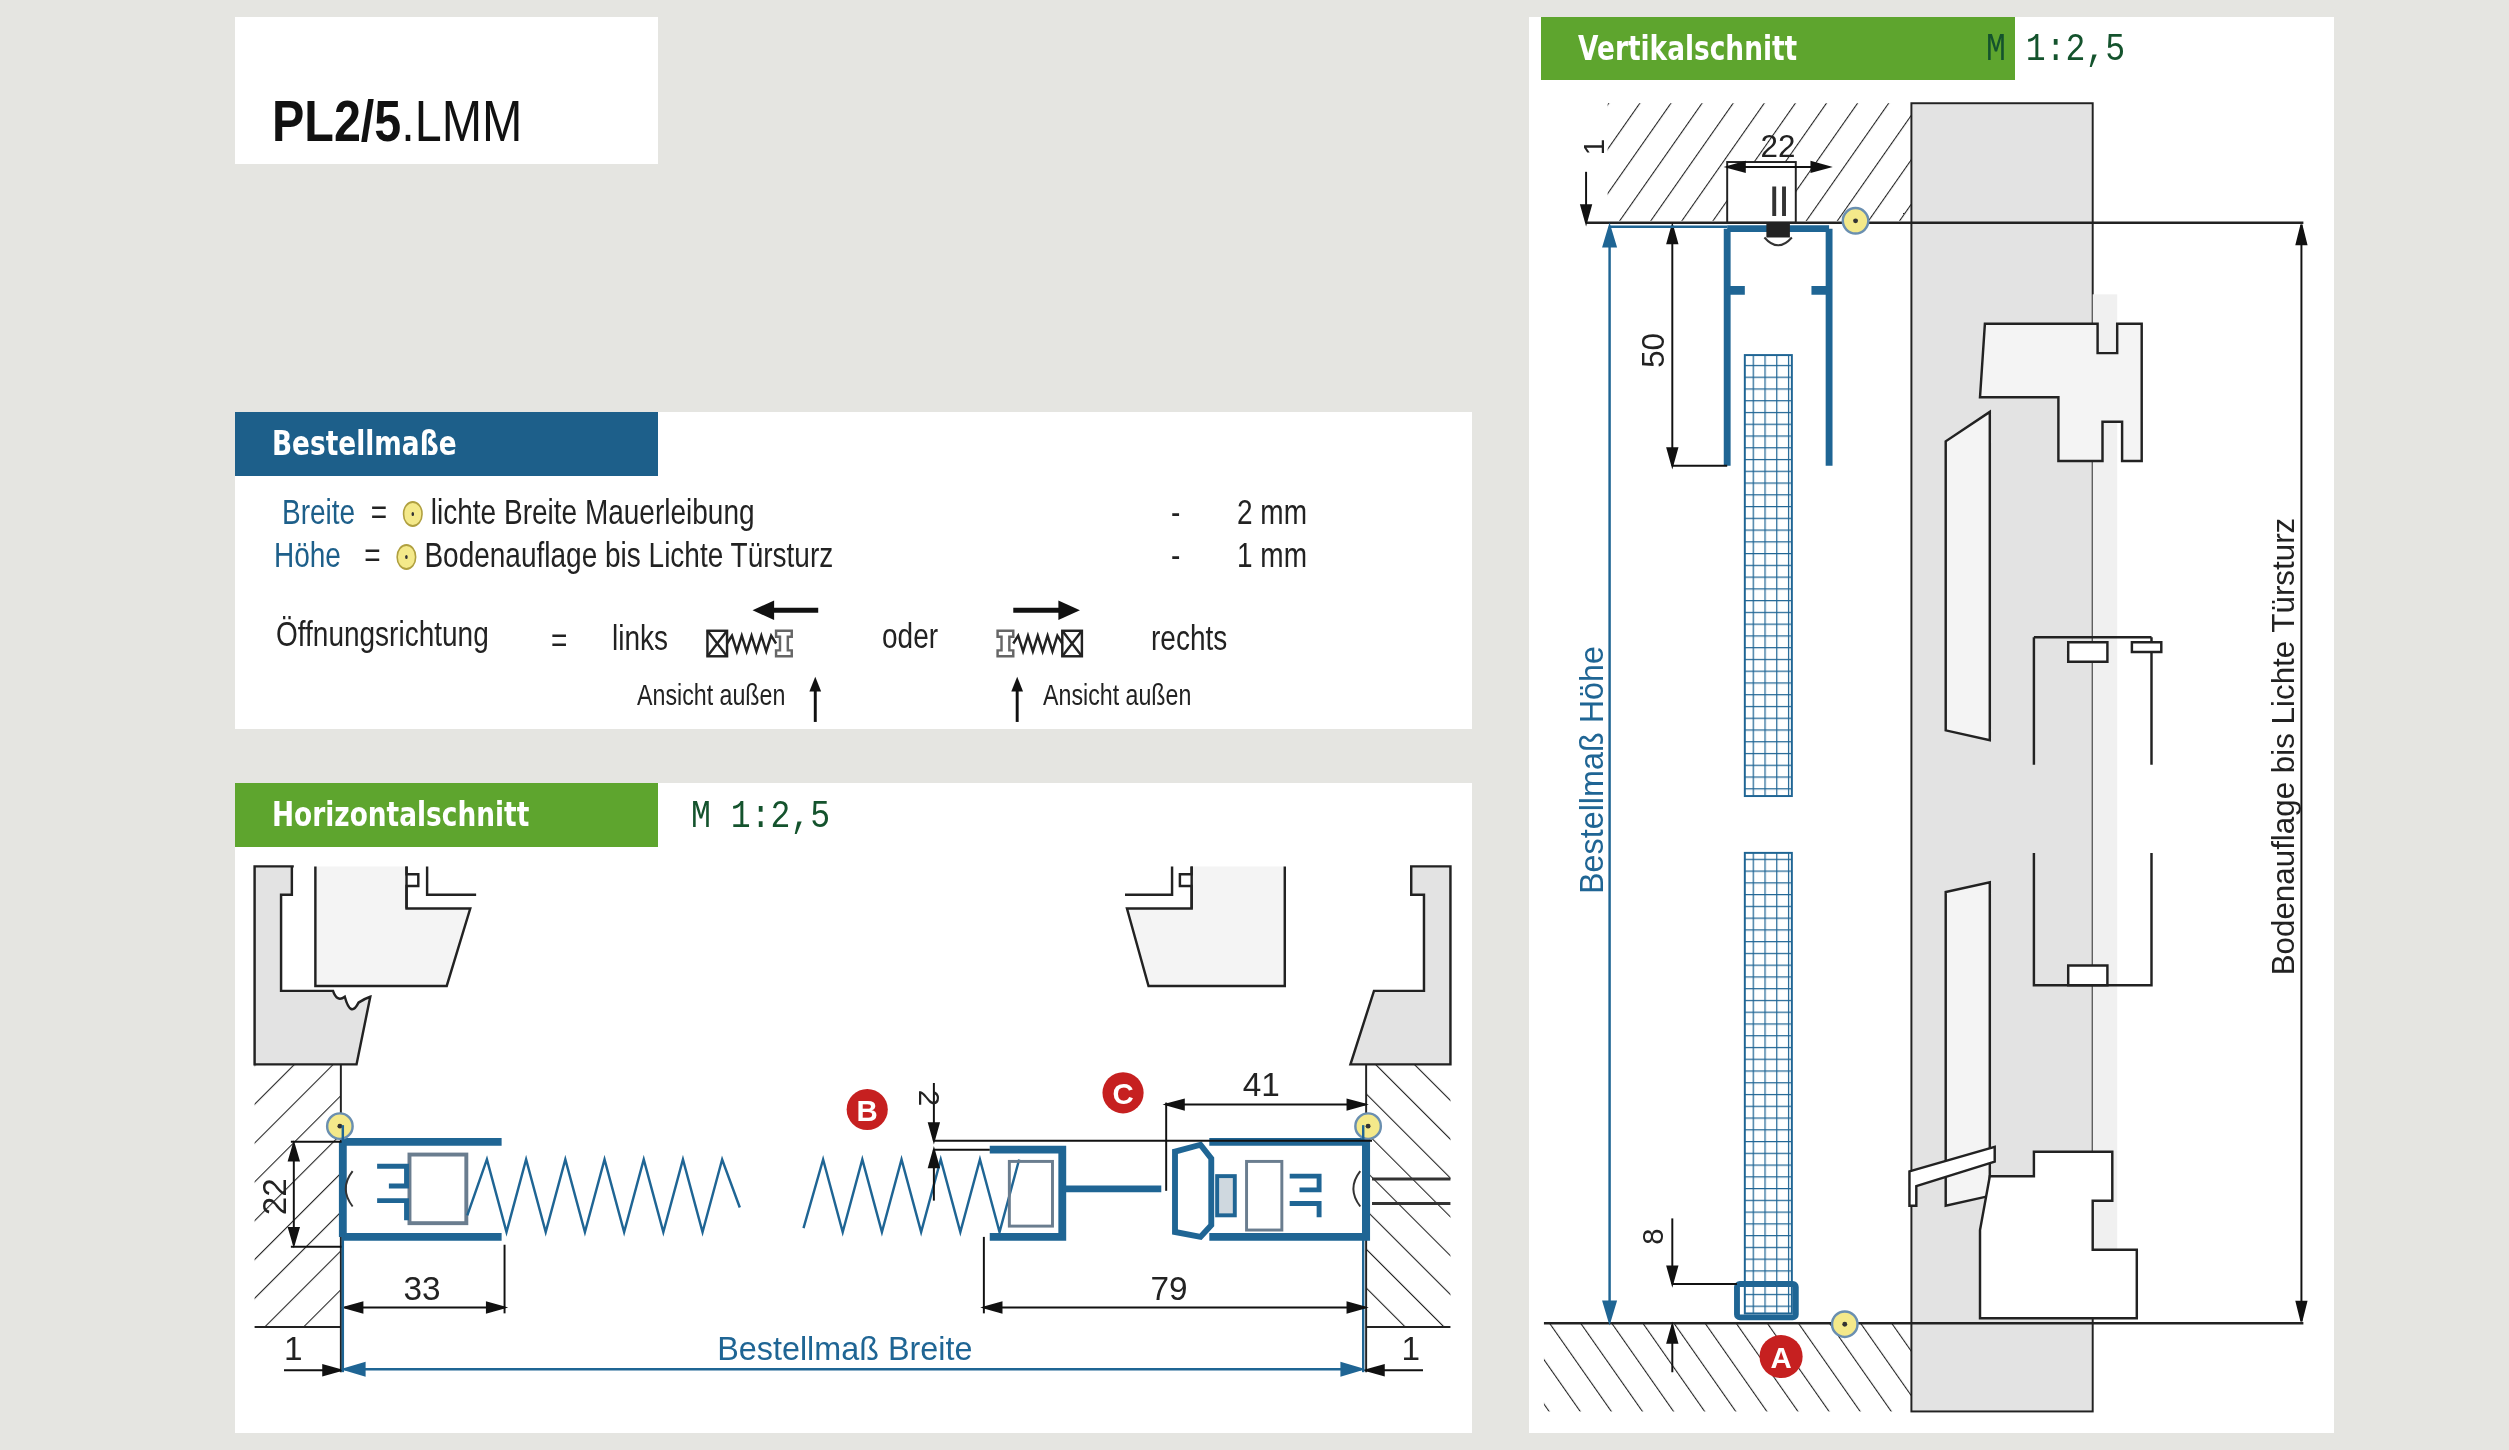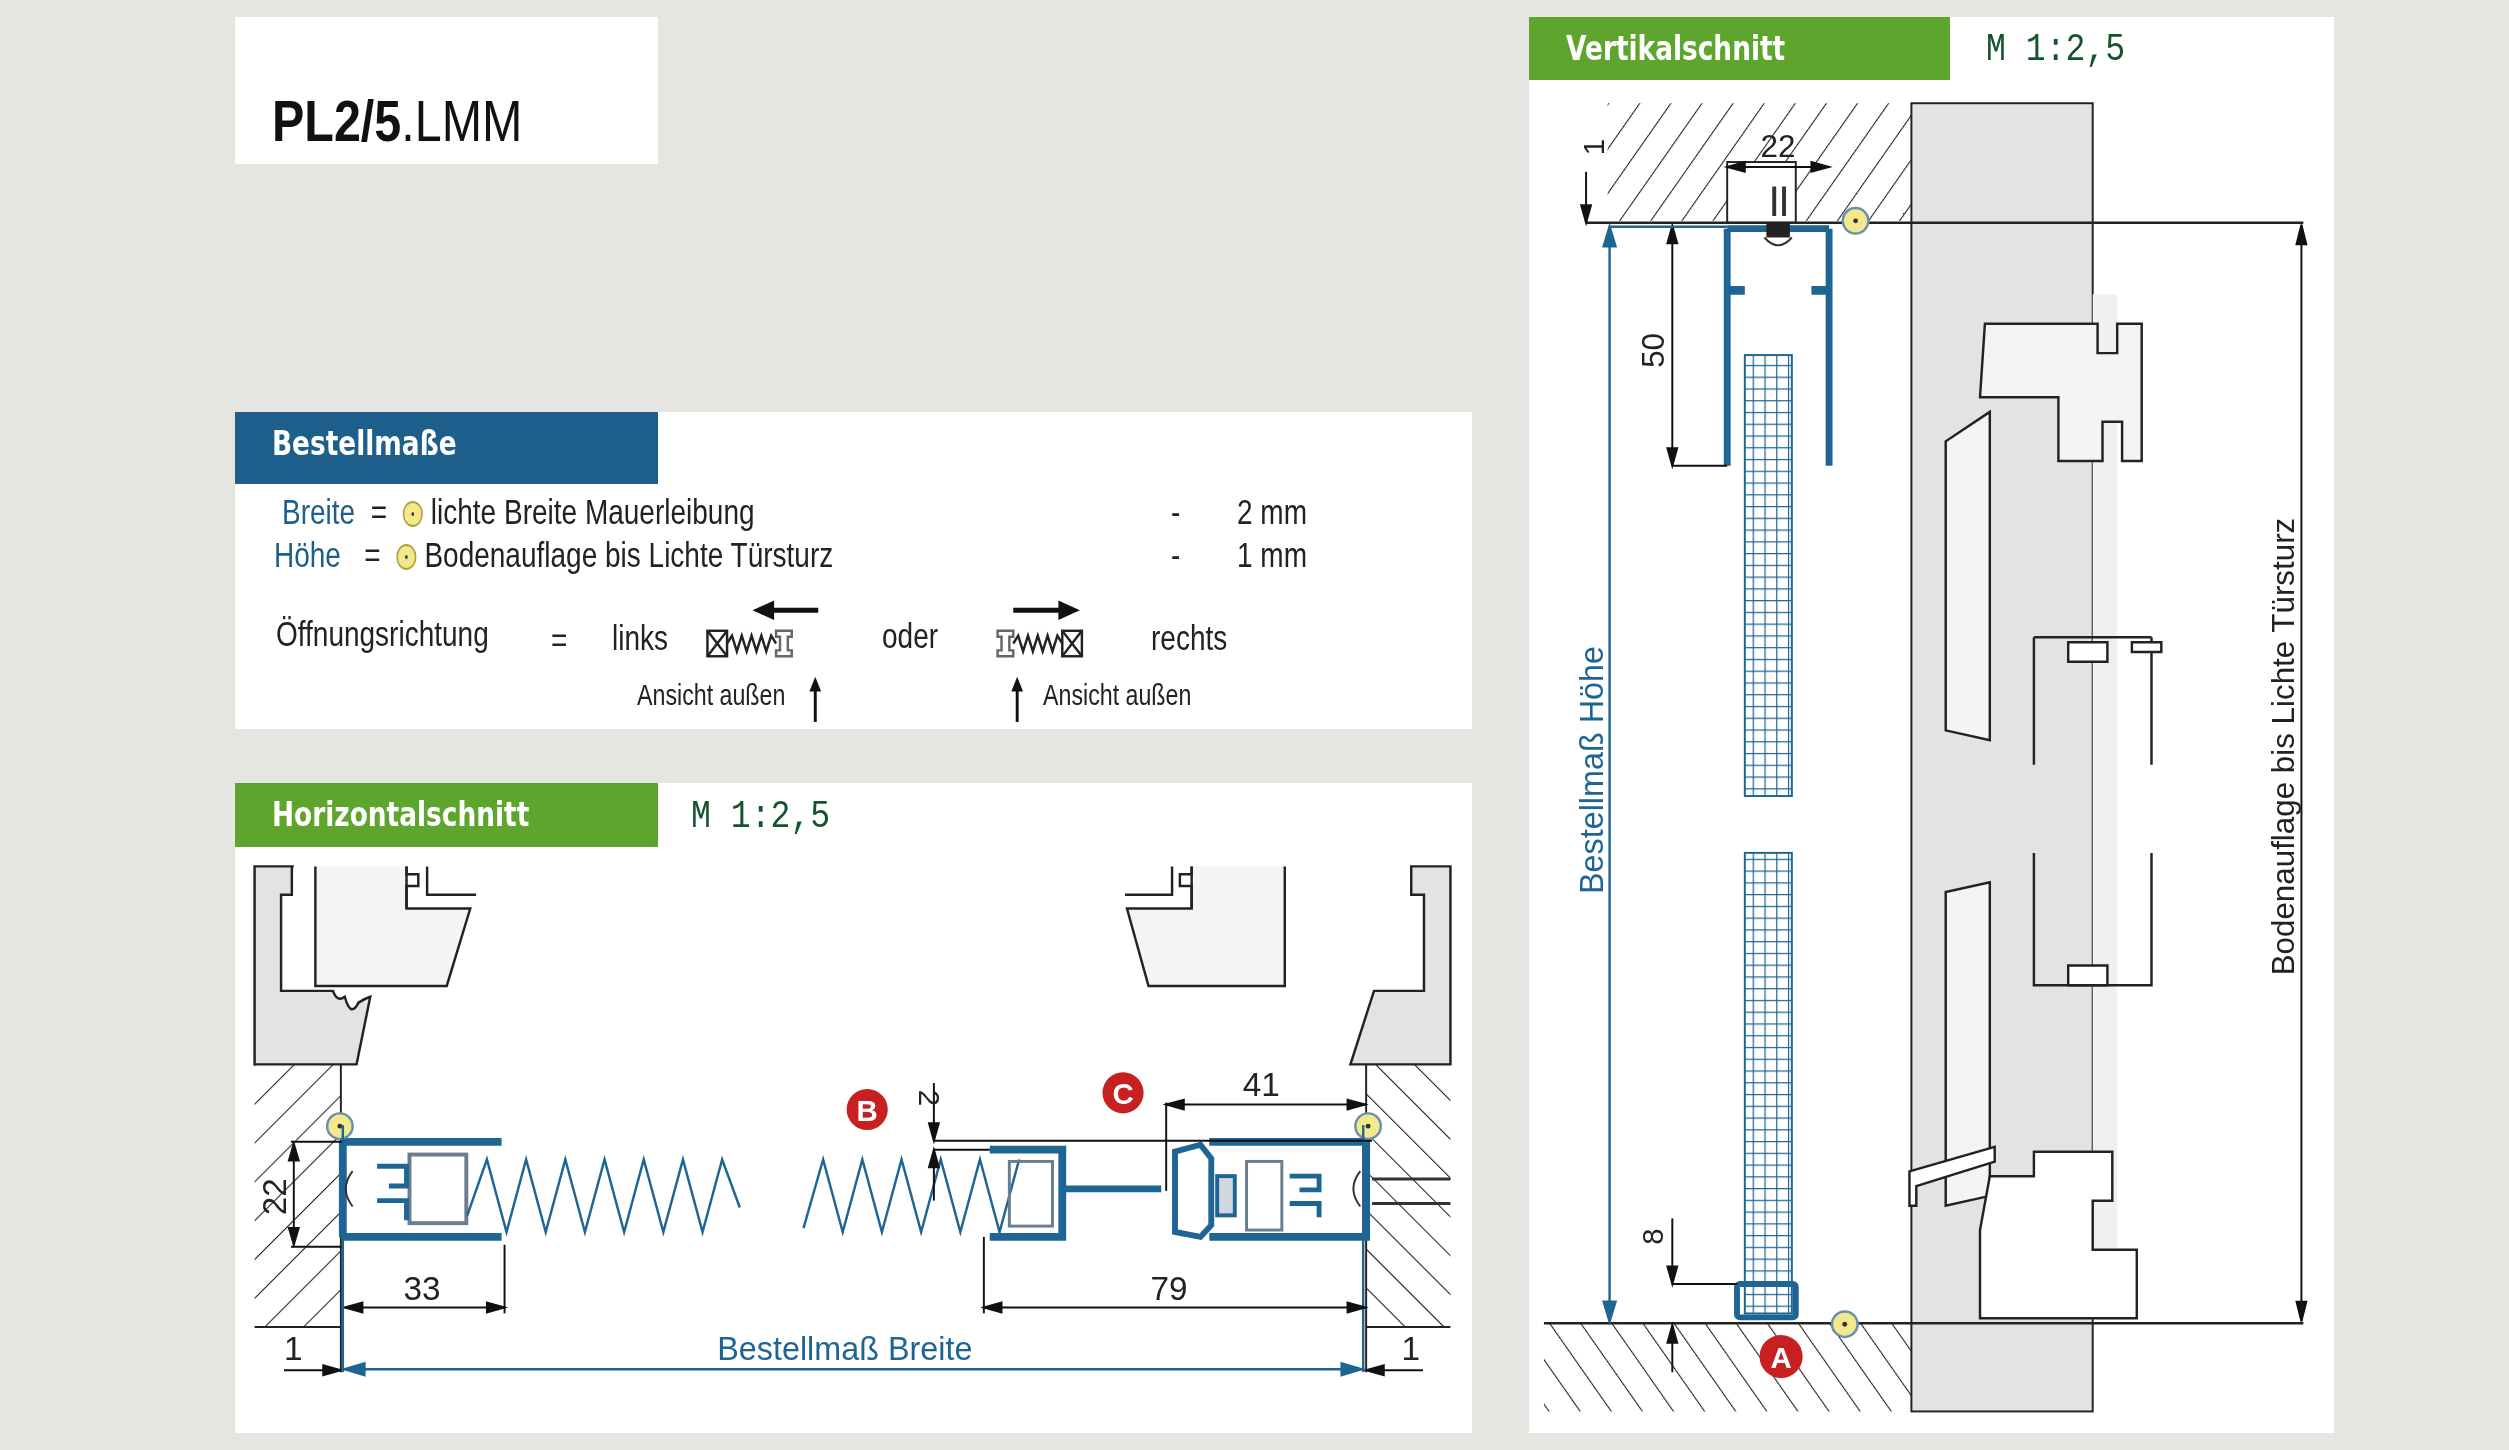--- a/index.html
+++ b/index.html
@@ -13,31 +13,31 @@
   .green{background:#5ea52e;}
   .blue{background:#1d5f8a;}
   .scale{position:absolute;font-size:39px;color:#14532d;font-family:Liberation Mono, monospace;}
   .scale span{display:inline-block;transform:scaleX(0.85);transform-origin:left;}
   #variante{left:235px;top:16.7px;width:423px;height:147px;}
   #variante .hdr{width:423px;}
   #variant-code{position:absolute;left:37px;top:71px;font-size:57px;color:#111;}
   #variant-code span{display:inline-block;transform:scaleX(0.85);transform-origin:left;}
   #variant-code .b{font-weight:bold;}
   #bestell{left:235px;top:412px;width:1237px;height:317px;}
-  #bestell .hdr{width:423px;height:72px;line-height:64px;}
+  #bestell .hdr{width:423px;height:64px;line-height:64px;}
   .row{position:absolute;font-size:35px;color:#222;white-space:nowrap;}
   .row .s{display:inline-block;transform:scaleX(0.8);transform-origin:left;}
   .lbl{color:#1d5f8a;}
   .sym{display:inline-block;width:25.5px;height:25.5px;border-radius:50%;background:#f4e98a;border:2.9px solid #b0a040;
        position:relative;vertical-align:-2.9px;box-sizing:border-box;}
   .sym::after{content:"";position:absolute;left:8.8px;top:8.8px;width:3.9px;height:3.9px;background:#333;border-radius:50%;}
   #horiz{left:235px;top:783px;width:1237px;height:650px;}
   #horiz .hdr{width:423px;height:64px;line-height:64px;}
   #vert{left:1529px;top:16.7px;width:805px;height:1416px;}
-  #vert .hdr{width:421px;}
+  #vert .hdr{width:474px;margin-left:12px;}
   svg text{font-family:"Liberation Sans",sans-serif;}
 </style>
 </head>
 <body>
 
 <div class="panel" id="variante">
   <div id="variant-code"><span><b class="b">PL2/5</b><span style="transform:none">.LMM</span></span></div>
 </div>
 
 <div class="panel" id="bestell">

